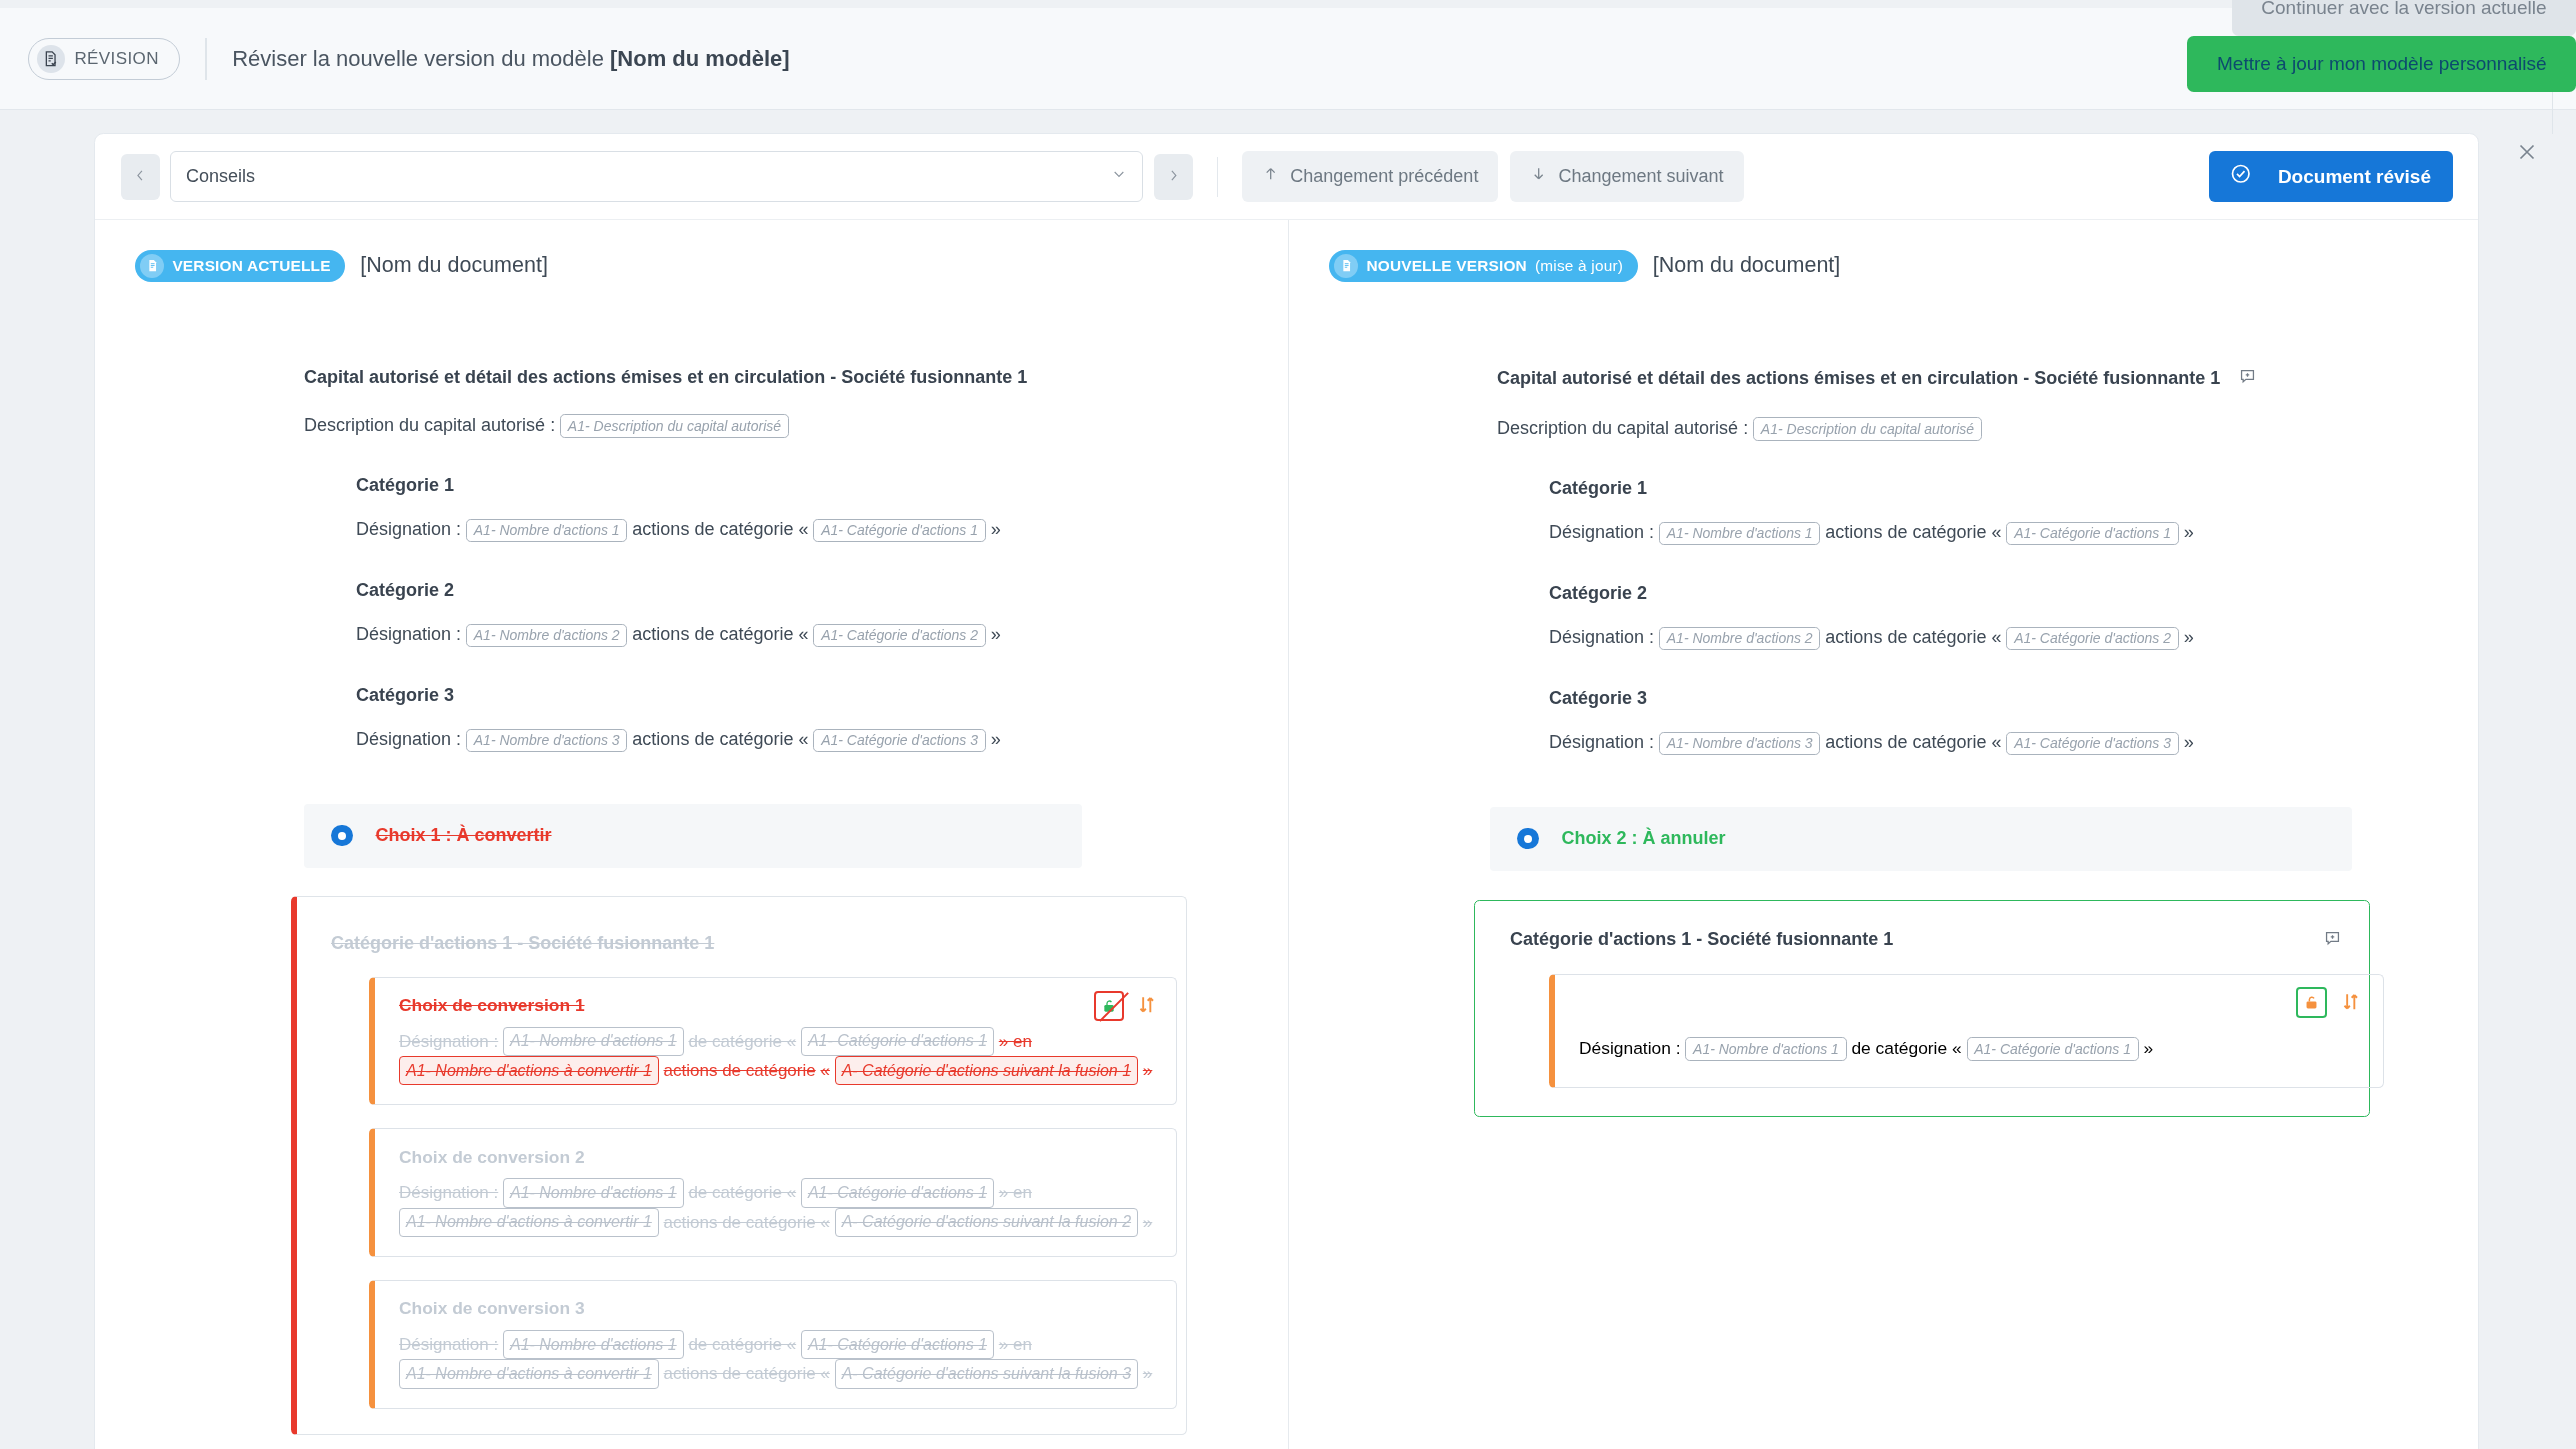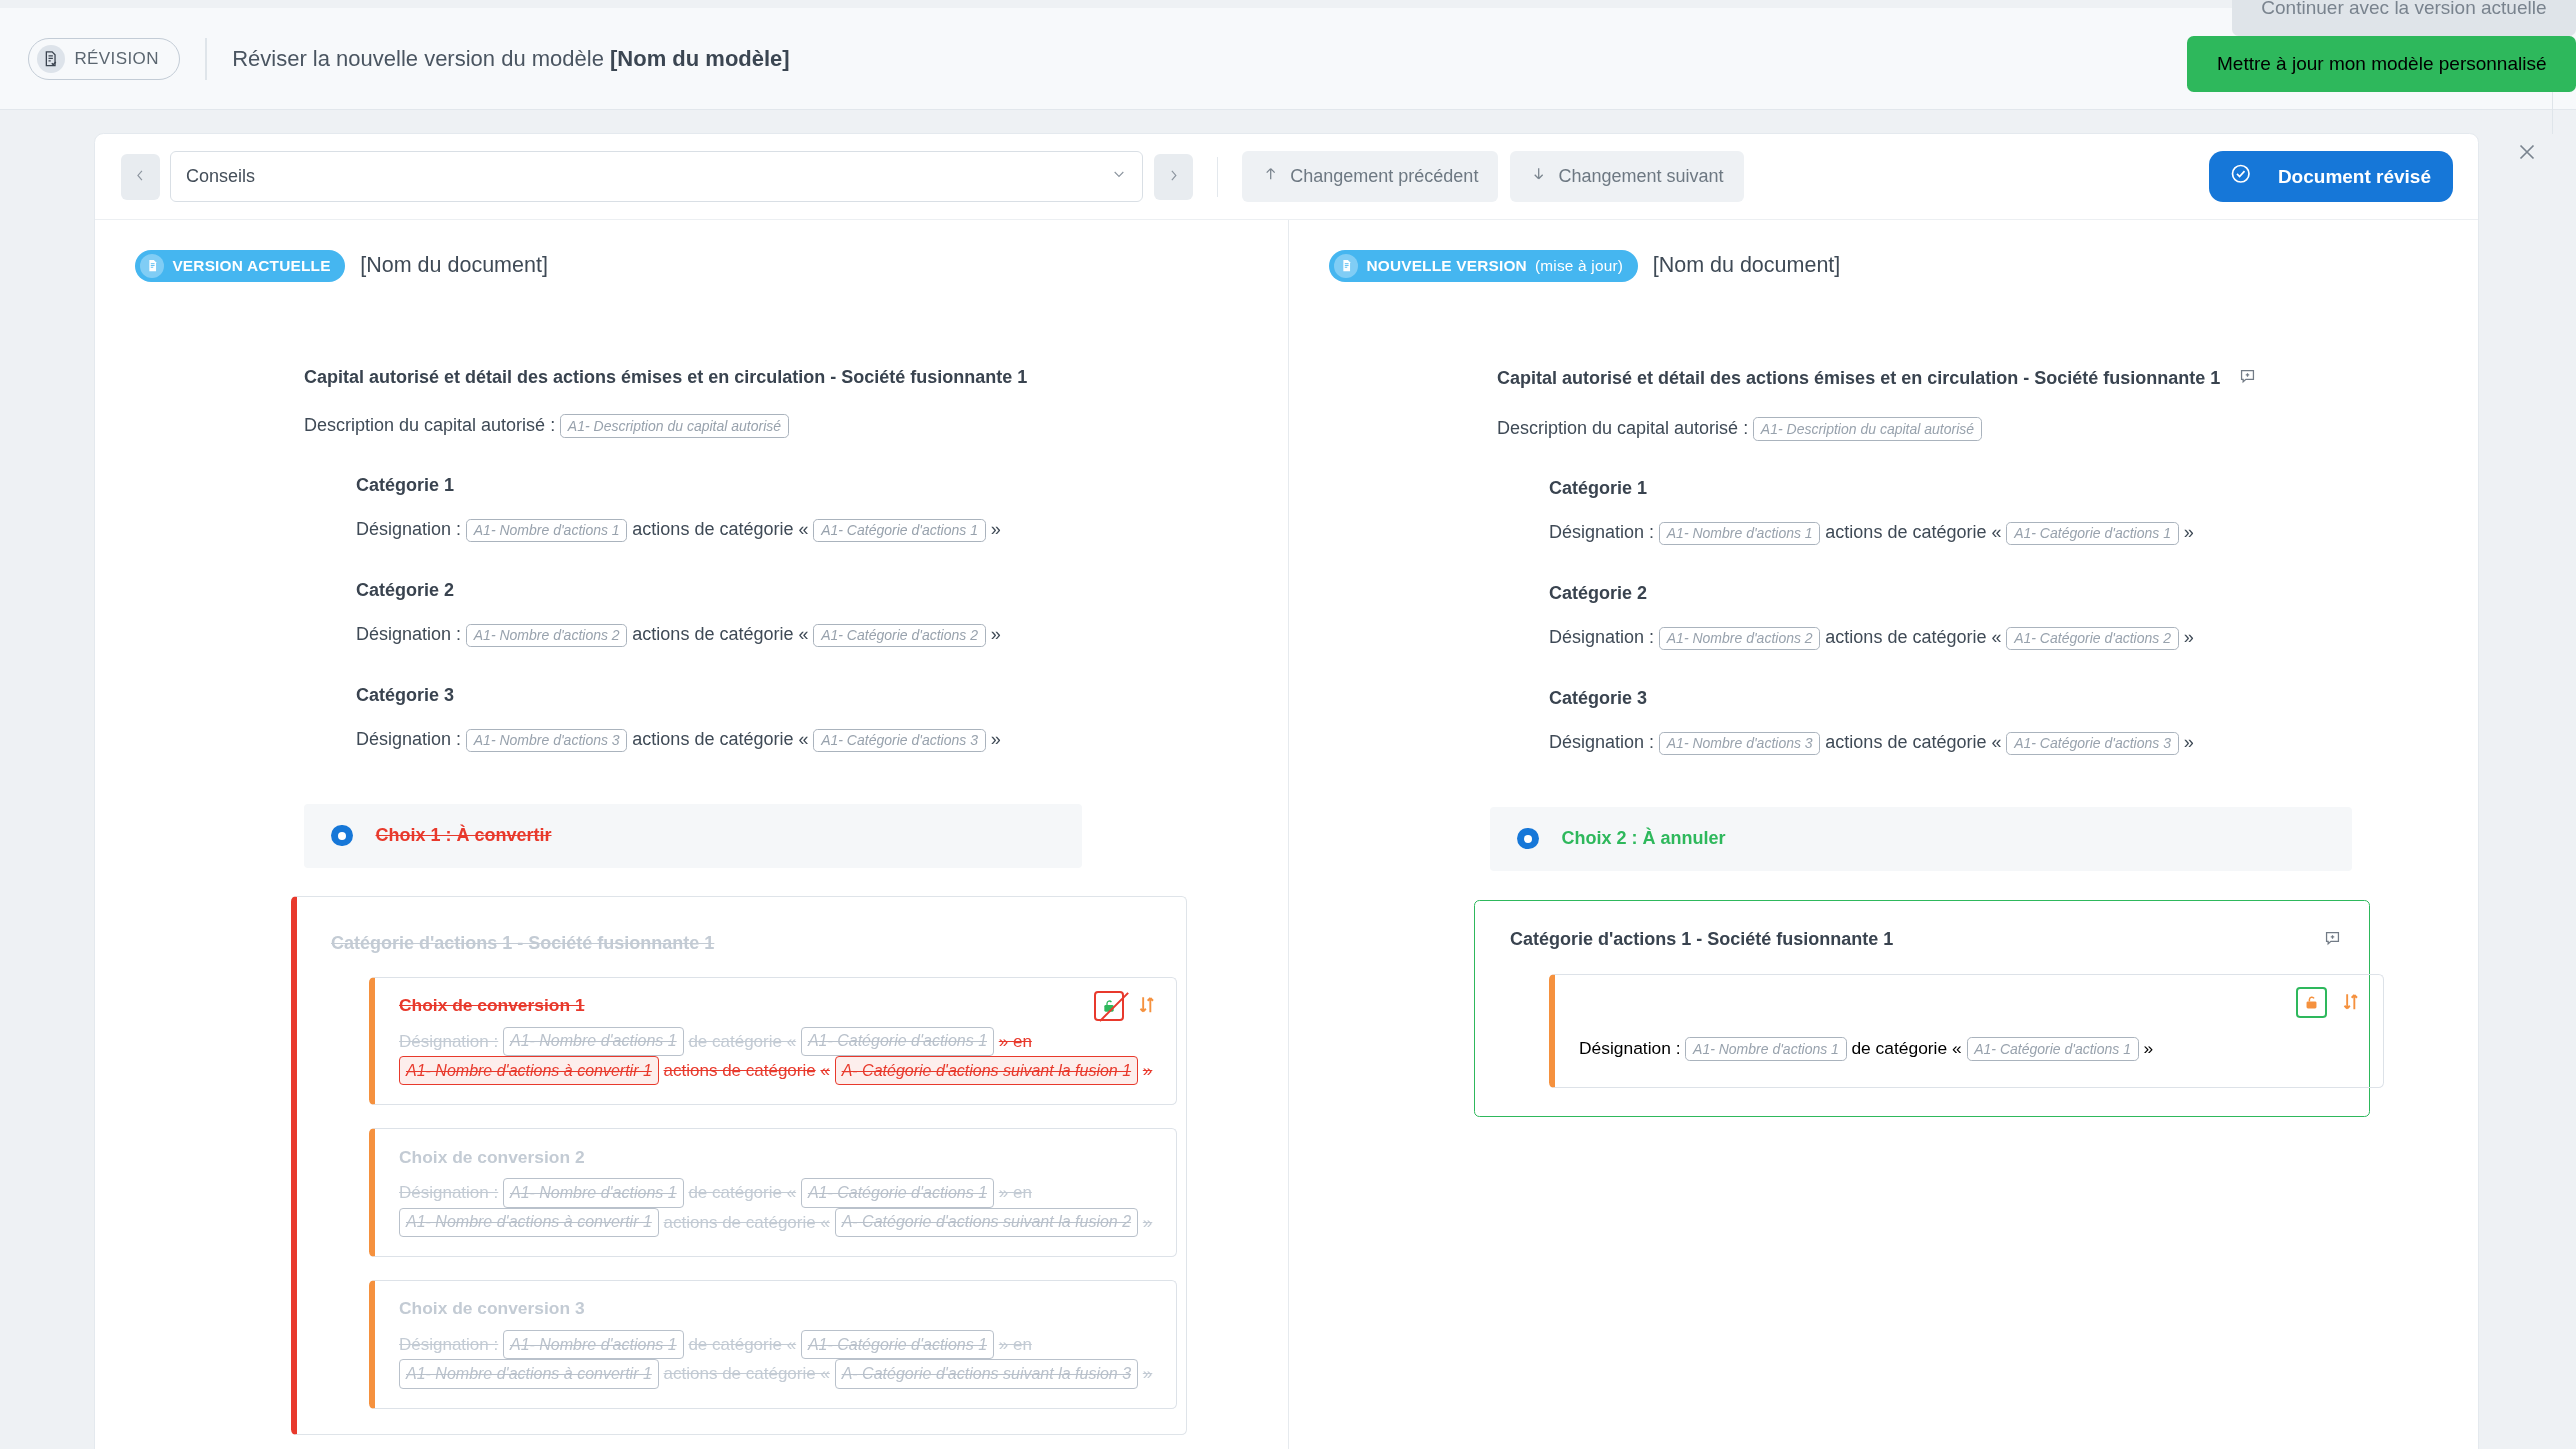--- a/index.html
+++ b/index.html
@@ -45,21 +45,21 @@
     display:flex; align-items:center; justify-content:center;
   }
   .btn-grey {
     height: 56px; padding: 0 29.5px; border-radius: 6.7px;
     background: #dfe4e9; color: #79838e; font-size: 19px;
     display: flex; align-items: center; border: none; cursor: pointer;
     white-space: nowrap;
   }
   .btn-green {
     height: 56px; padding: 0 29.5px; border-radius: 6.7px;
-    background: #2eb85c; color: #000000; font-size: 19px;
+    background: #2eb85c; color: #0c4a6e; font-size: 19px;
     display: flex; align-items: center; border: none; cursor: pointer;
     margin-left: 32px; white-space: nowrap;
   }
   .close-x {
     width: 35px; height: 35px; margin-right: 32px;
     display:flex; align-items:center; justify-content:center; cursor: pointer;
   }
 
   
   .card {
@@ -91,21 +91,21 @@
   .tb-sep { width: 1.3px; height: 40px; background: #e3e8ed; margin: 0 24px; }
   .nav-btn {
     height: 51px; padding: 0 20px; border-radius: 6px; background: #eef1f4;
     display: flex; align-items: center; gap: 10.7px;
     font-size: 18px; color: #6d7882; cursor: pointer; border: none;
     white-space: nowrap;
   }
   .nav-btn + .nav-btn { margin-left: 12px; }
   .btn-blue {
     margin-left: auto;
-    height: 51px; padding: 0 21.5px; border-radius: 14px;
+    height: 51px; padding: 0 21.5px; border-radius: 6px;
     background: #1677d8; color: #fff; font-size: 19px; font-weight: 700;
     display: flex; align-items: center; gap: 26px; border: none; cursor: pointer;
     white-space: nowrap;
   }
 
   
   .panes { display: flex; height: calc(1348px - 87px); }
   .pane { position: relative; }
   .pane-left { width: 1194px; border-right: 1.3px solid #e6eaee; }
   .pane-right { flex: 1; }

